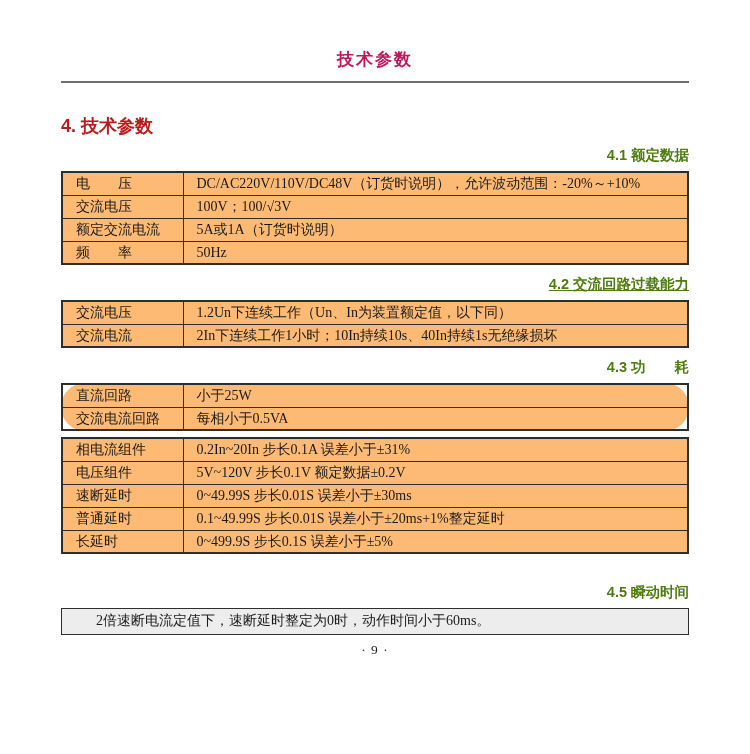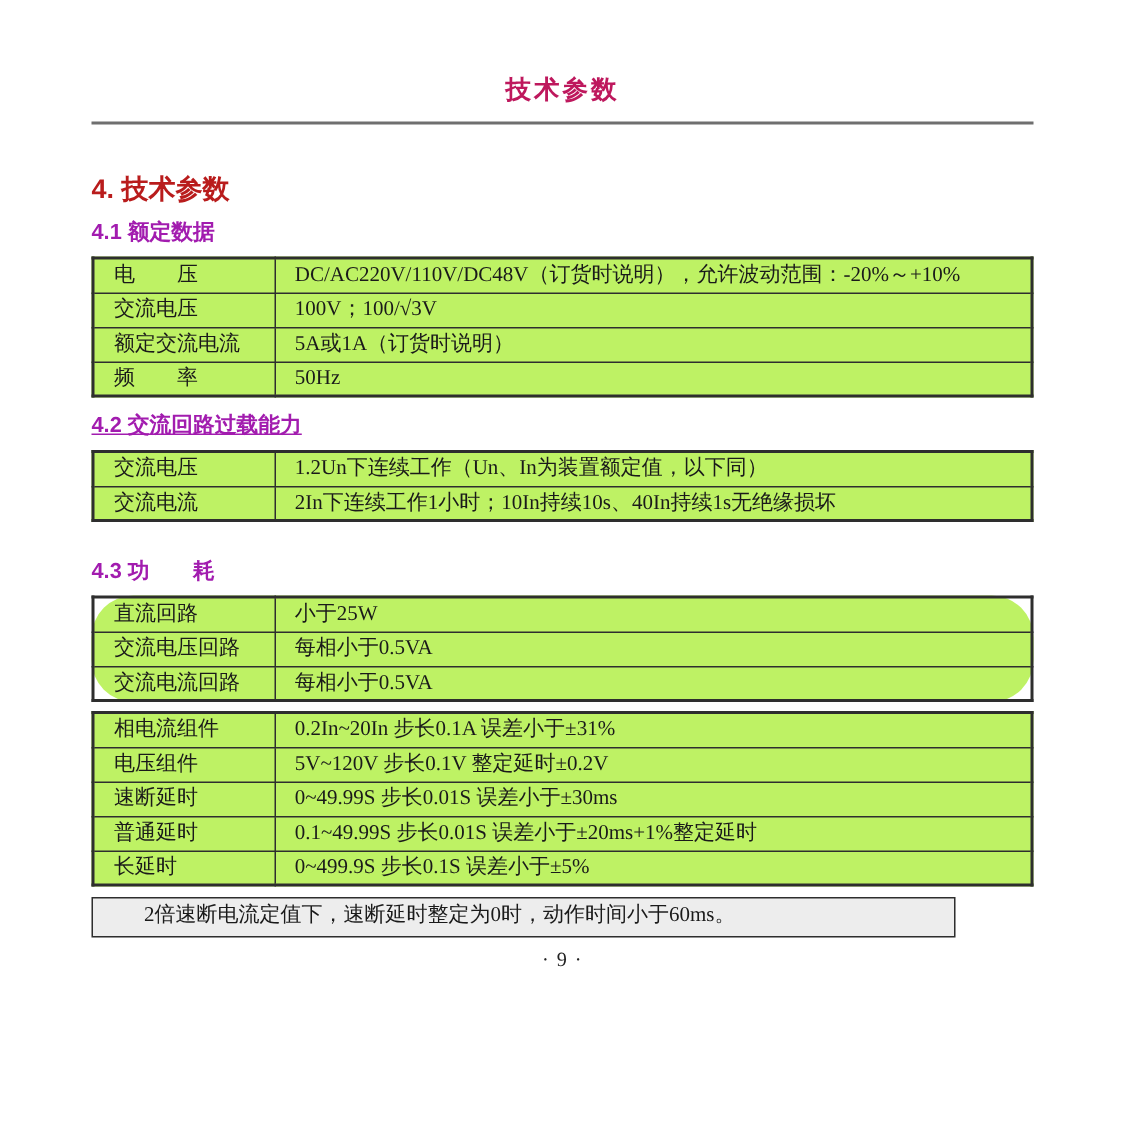--- a/index.html
+++ b/index.html
@@ -41,33 +41,34 @@
     font-size: 18px;
     margin: 32px 0 0 0;
     line-height: 22px;
     color: #b91c1c;
   }
   .section-heading {
     font-family: "Liberation Sans", "DejaVu Sans", sans-serif;
     font-weight: 700;
     font-size: 14.5px;
     line-height: 18px;
-    color: #a21caf;
+    color: #4d7c0f;
+    text-align: right;
   }
   .sh-1 { margin-top: 9px; }
   .sh-2 { margin-top: 10px; text-decoration: underline; }
-  .sh-3 { margin-top: 24px; }
+  .sh-3 { margin-top: 10px; }
   .sh-4 { margin-top: 9px; }
   .sh-5 { margin-top: 29px; }
 
   
   table.param-table {
     width: 628px;
     border-collapse: collapse;
-    background: #bef264;
+    background: #fdba74;
     table-layout: fixed;
   }
   .mt-t1 { margin-top: 7px; }
   .mt-t2 { margin-top: 7px; }
   .mt-t3 { margin-top: 7px; border-radius: 28px; }
   .mt-t4 { margin-top: 6px; }
   table.param-table { border: 2px solid #2e2e2e; }
   table.param-table td {
     border: 1.4px solid #2e2e2e;
     height: 23px;
@@ -76,21 +77,21 @@
     padding: 1px 6px 1px 13px;
     vertical-align: middle;
     white-space: nowrap;
     overflow: hidden;
   }
   table.param-table td.label-cell { width: 121px; }
 
   
   .note-box {
     margin-top: 7px;
-    width: 576px;
+    width: 628px;
     height: 27px;
     background: #ededed;
     border: 1.6px solid #2e2e2e;
     font-size: 14px;
     line-height: 24px;
     padding-left: 34px;
     white-space: nowrap;
     overflow: hidden;
   }
 
@@ -154,53 +155,50 @@
     </table>
 
     <div class="section-heading sh-3">4.3 功　　耗</div>
     <table class="param-table mt-t3">
       <tbody>
           <tr>
             <td class="label-cell">直流回路</td>
             <td class="value-cell">小于25W</td>
           </tr>
           <tr>
-            <td class="label-cell">交流电压回路</td>
-            <td class="value-cell">每相小于0.5VA</td>
-          </tr>
-          <tr>
             <td class="label-cell">交流电流回路</td>
             <td class="value-cell">每相小于0.5VA</td>
           </tr>
         </tbody>
     </table>
 
     <table class="param-table mt-t4">
       <tbody>
           <tr>
             <td class="label-cell">相电流组件</td>
             <td class="value-cell">0.2In~20In 步长0.1A 误差小于±31%</td>
           </tr>
           <tr>
             <td class="label-cell">电压组件</td>
-            <td class="value-cell">5V~120V 步长0.1V 整定延时±0.2V</td>
+            <td class="value-cell">5V~120V 步长0.1V 额定数据±0.2V</td>
           </tr>
           <tr>
             <td class="label-cell">速断延时</td>
             <td class="value-cell">0~49.99S 步长0.01S 误差小于±30ms</td>
           </tr>
           <tr>
             <td class="label-cell">普通延时</td>
             <td class="value-cell">0.1~49.99S 步长0.01S 误差小于±20ms+1%整定延时</td>
           </tr>
           <tr>
             <td class="label-cell">长延时</td>
             <td class="value-cell">0~499.9S 步长0.1S 误差小于±5%</td>
           </tr>
         </tbody>
     </table>
 
+    <div class="section-heading sh-5">4.5 瞬动时间</div>
     <div class="note-box">2倍速断电流定值下，速断延时整定为0时，动作时间小于60ms。</div>
 
     <div class="page-footer">· 9 ·</div>
 
   </div>
 </div>
 
 </body></html>

